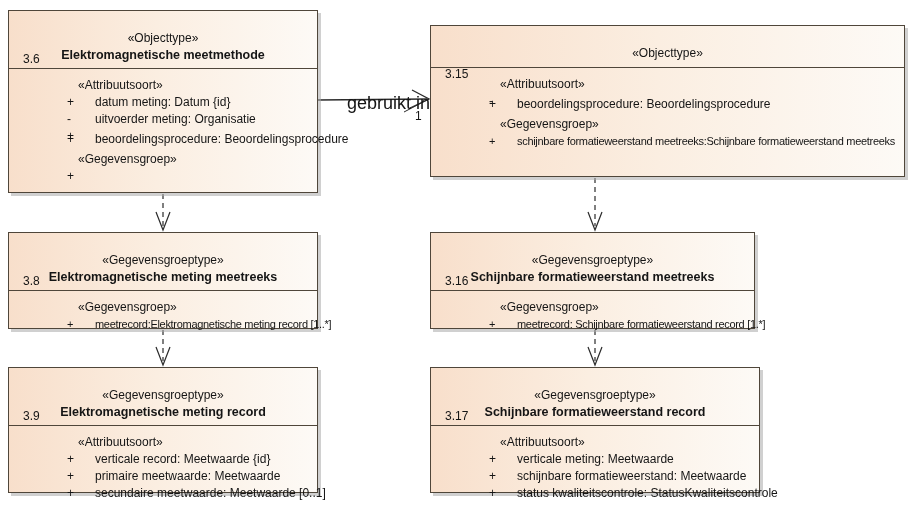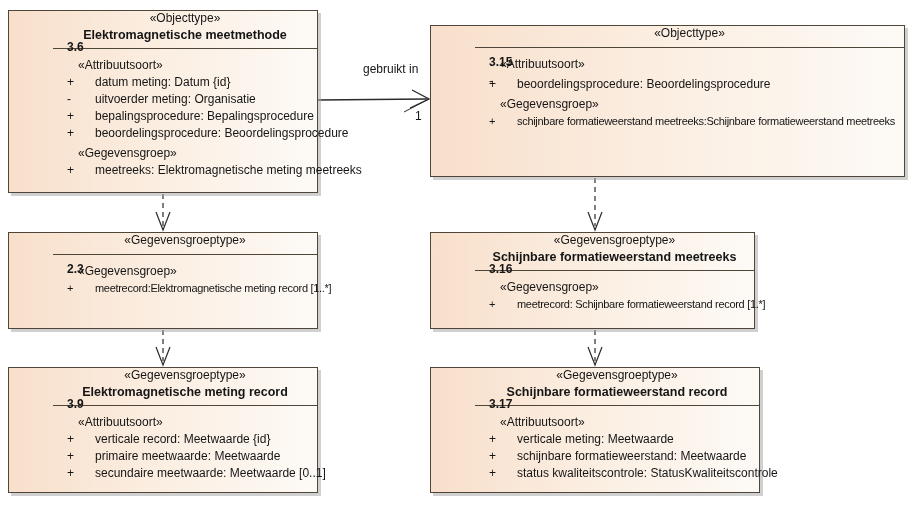--- a/index.html
+++ b/index.html
@@ -14,40 +14,39 @@
   .uml-box{
     position:absolute;
     box-sizing:border-box;
     background:linear-gradient(90deg,#f8dfcb 0%,#fbeee1 48%,#fdfaf6 100%);
     border:1px solid #4f463a;
     box-shadow:3px 3px 0 rgba(170,170,170,0.55);
   }
   .box-header{
     position:relative;
     border-bottom:1px solid #4f463a;
-    padding:0 4px 5px 4px;
-    margin-left:44px;
+    padding:20px 4px 5px 4px;
   }
   .stereotype{
     text-align:center;
     font-size:12px;
     line-height:14px;
   }
   .title-row{
     position:relative;
     text-align:center;
     font-weight:bold;
     font-size:12.5px;
     line-height:16px;
     margin-top:2px;
   }
   .num{
     position:absolute;
-    left:10px;top:12px;
-    font-weight:bold;
+    left:10px;top:4px;
+    font-weight:normal;
     font-size:12px;
   }
   .box-body{
     padding:5px 16px 4px 0;
     font-size:12px;
     margin-left:48px;
   }
   .sec-label{
     padding:4px 0 2px 21px;
     line-height:14px;
@@ -61,23 +60,22 @@
   .vis{
     position:absolute;
     left:10px;top:1px;
   }
   .condensed{
     font-size:11px;
     letter-spacing:-0.3px;
   }
   .conn-label{
     position:absolute;
-    left:347px;top:62px;
-    font-size:12px;
-    margin-left:16px;
+    left:347px;top:93px;
+    font-size:18px;
   }
   .conn-mult{
     position:absolute;
     left:415px;top:109px;
     font-size:12px;
   }
   svg.connectors{
     position:absolute;
     left:0;top:0;
     pointer-events:none;
@@ -133,30 +131,28 @@
       <div class="attr-row">
         <span class="vis">+</span>
         <span>datum meting: Datum {id}</span>
       </div>
       <div class="attr-row">
         <span class="vis">-</span>
         <span>uitvoerder meting: Organisatie</span>
       </div>
       <div class="attr-row">
         <span class="vis">+</span>
-        <span>bepalingsprocedure: Bepalingsprocedure</span>
       </div>
       <div class="attr-row">
         <span class="vis">+</span>
         <span>beoordelingsprocedure: Beoordelingsprocedure</span>
       </div>
       <div class="sec-label">«Gegevensgroep»</div>
       <div class="attr-row">
         <span class="vis">+</span>
-        <span>meetreeks: Elektromagnetische meting meetreeks</span>
       </div>
     </div>
   </div>
 
   <div class="uml-box" style="left:430px;top:25px;width:475px;height:152px;">
     <div class="box-header">
       <div class="stereotype">«Objecttype»</div>
       <div class="title-row">
         <span class="num">3.15</span>
       </div>
@@ -175,21 +171,22 @@
         <span class="vis">+</span>
         <span>schijnbare formatieweerstand meetreeks:Schijnbare formatieweerstand meetreeks</span>
       </div>
     </div>
   </div>
 
   <div class="uml-box" style="left:8px;top:232px;width:310px;height:97px;">
     <div class="box-header">
       <div class="stereotype">«Gegevensgroeptype»</div>
       <div class="title-row">
-        <span class="num">2.3</span>
+        <span class="num">3.8</span>
+        <span>Elektromagnetische meting meetreeks</span>
       </div>
     </div>
     <div class="box-body">
       <div class="sec-label">«Gegevensgroep»</div>
       <div class="attr-row condensed">
         <span class="vis">+</span>
         <span>meetrecord:Elektromagnetische meting record [1..*]</span>
       </div>
     </div>
   </div>

